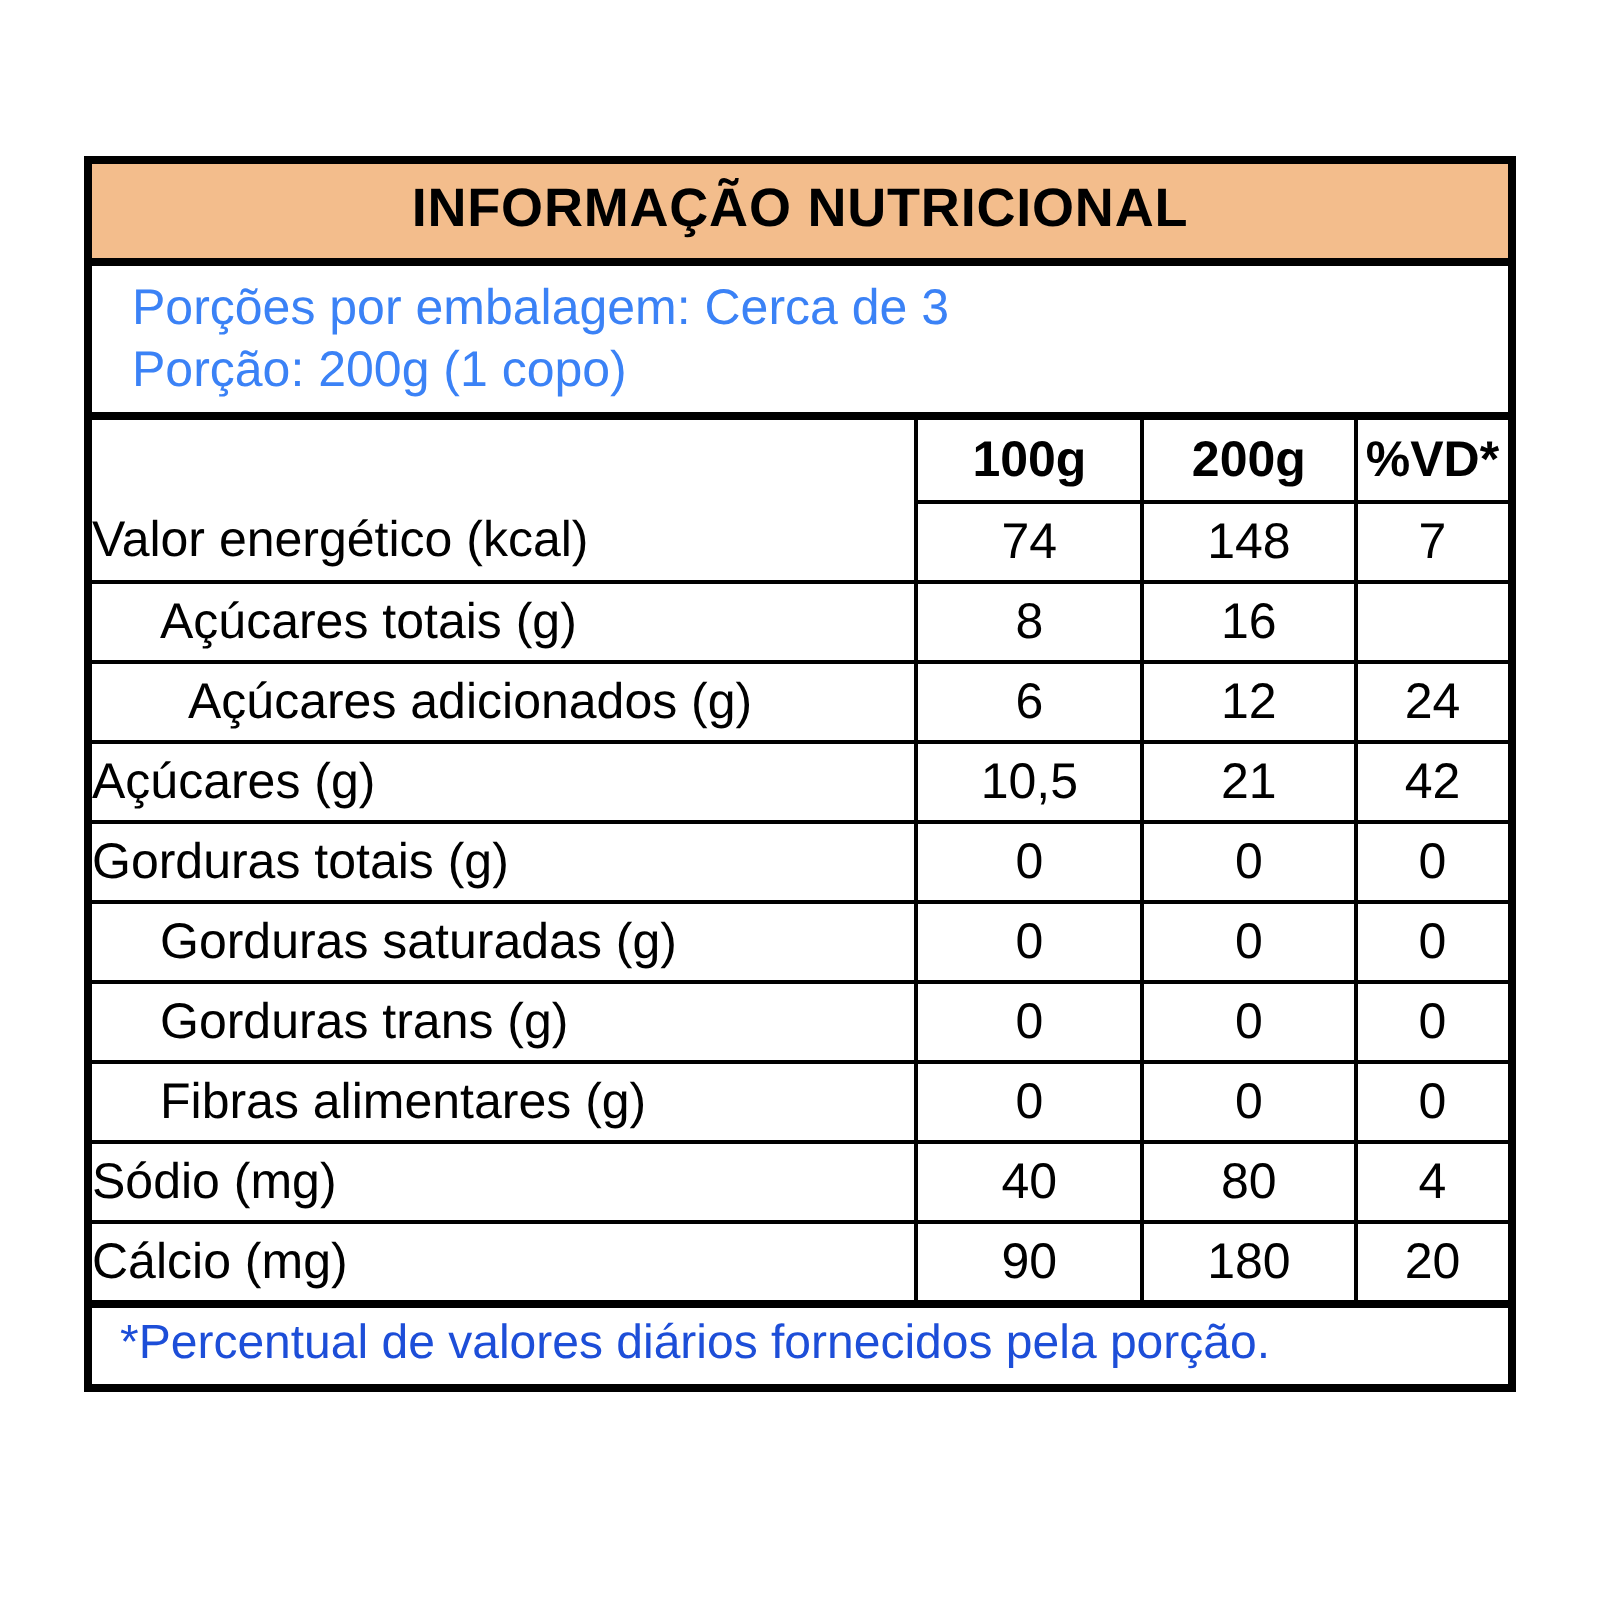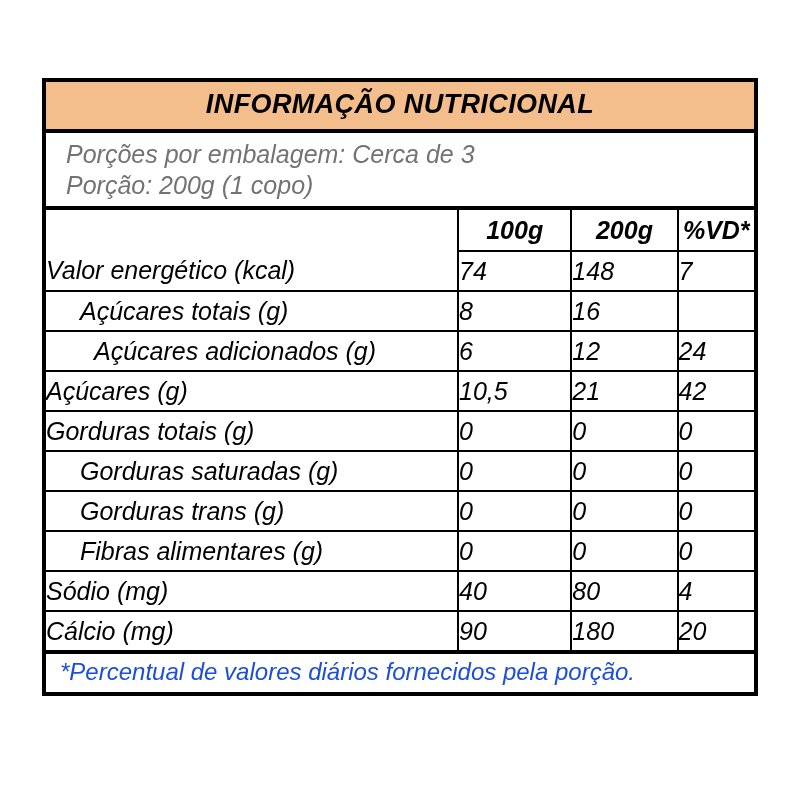--- a/index.html
+++ b/index.html
@@ -9,21 +9,20 @@
     width: 800px;
     height: 800px;
     font-family: "Liberation Sans", sans-serif;
   }
 
   #sheet {
     position: relative;
     width: 800px;
     height: 800px;
     background: #ffffff;
-    font-style: italic;
   }
 
   .panel {
     position: absolute;
     left: 42px;
     top: 78px;
     width: 716px;
     border: 4px solid #000000;
     box-sizing: border-box;
     background: #ffffff;
@@ -43,21 +42,21 @@
     color: #000000;
   }
 
   .portions {
     padding: 6px 0 6px 20px;
     border-bottom: 4px solid #000000;
   }
 
   .portions .line {
     font-size: 25px;
-    color: #737373;
+    color: #3b82f6;
     line-height: 1.22;
     white-space: nowrap;
   }
 
   table.nut {
     width: 100%;
     border-collapse: collapse;
     table-layout: fixed;
   }
 
@@ -98,20 +97,21 @@
 
   td.name {
     text-align: left;
     padding-left: 20px;
     white-space: nowrap;
   }
   td.name.indent1 { padding-left: 34px; }
   td.name.indent2 { padding-left: 48px; }
 
   td.val {
+    text-align: center;
     border-radius: 15px;
   }
 
   .footnote {
     border-top: 4px solid #000000;
     padding: 4px 0 6px 14px;
     font-size: 24px;
     color: #1d4ed8;
     white-space: nowrap;
   }

